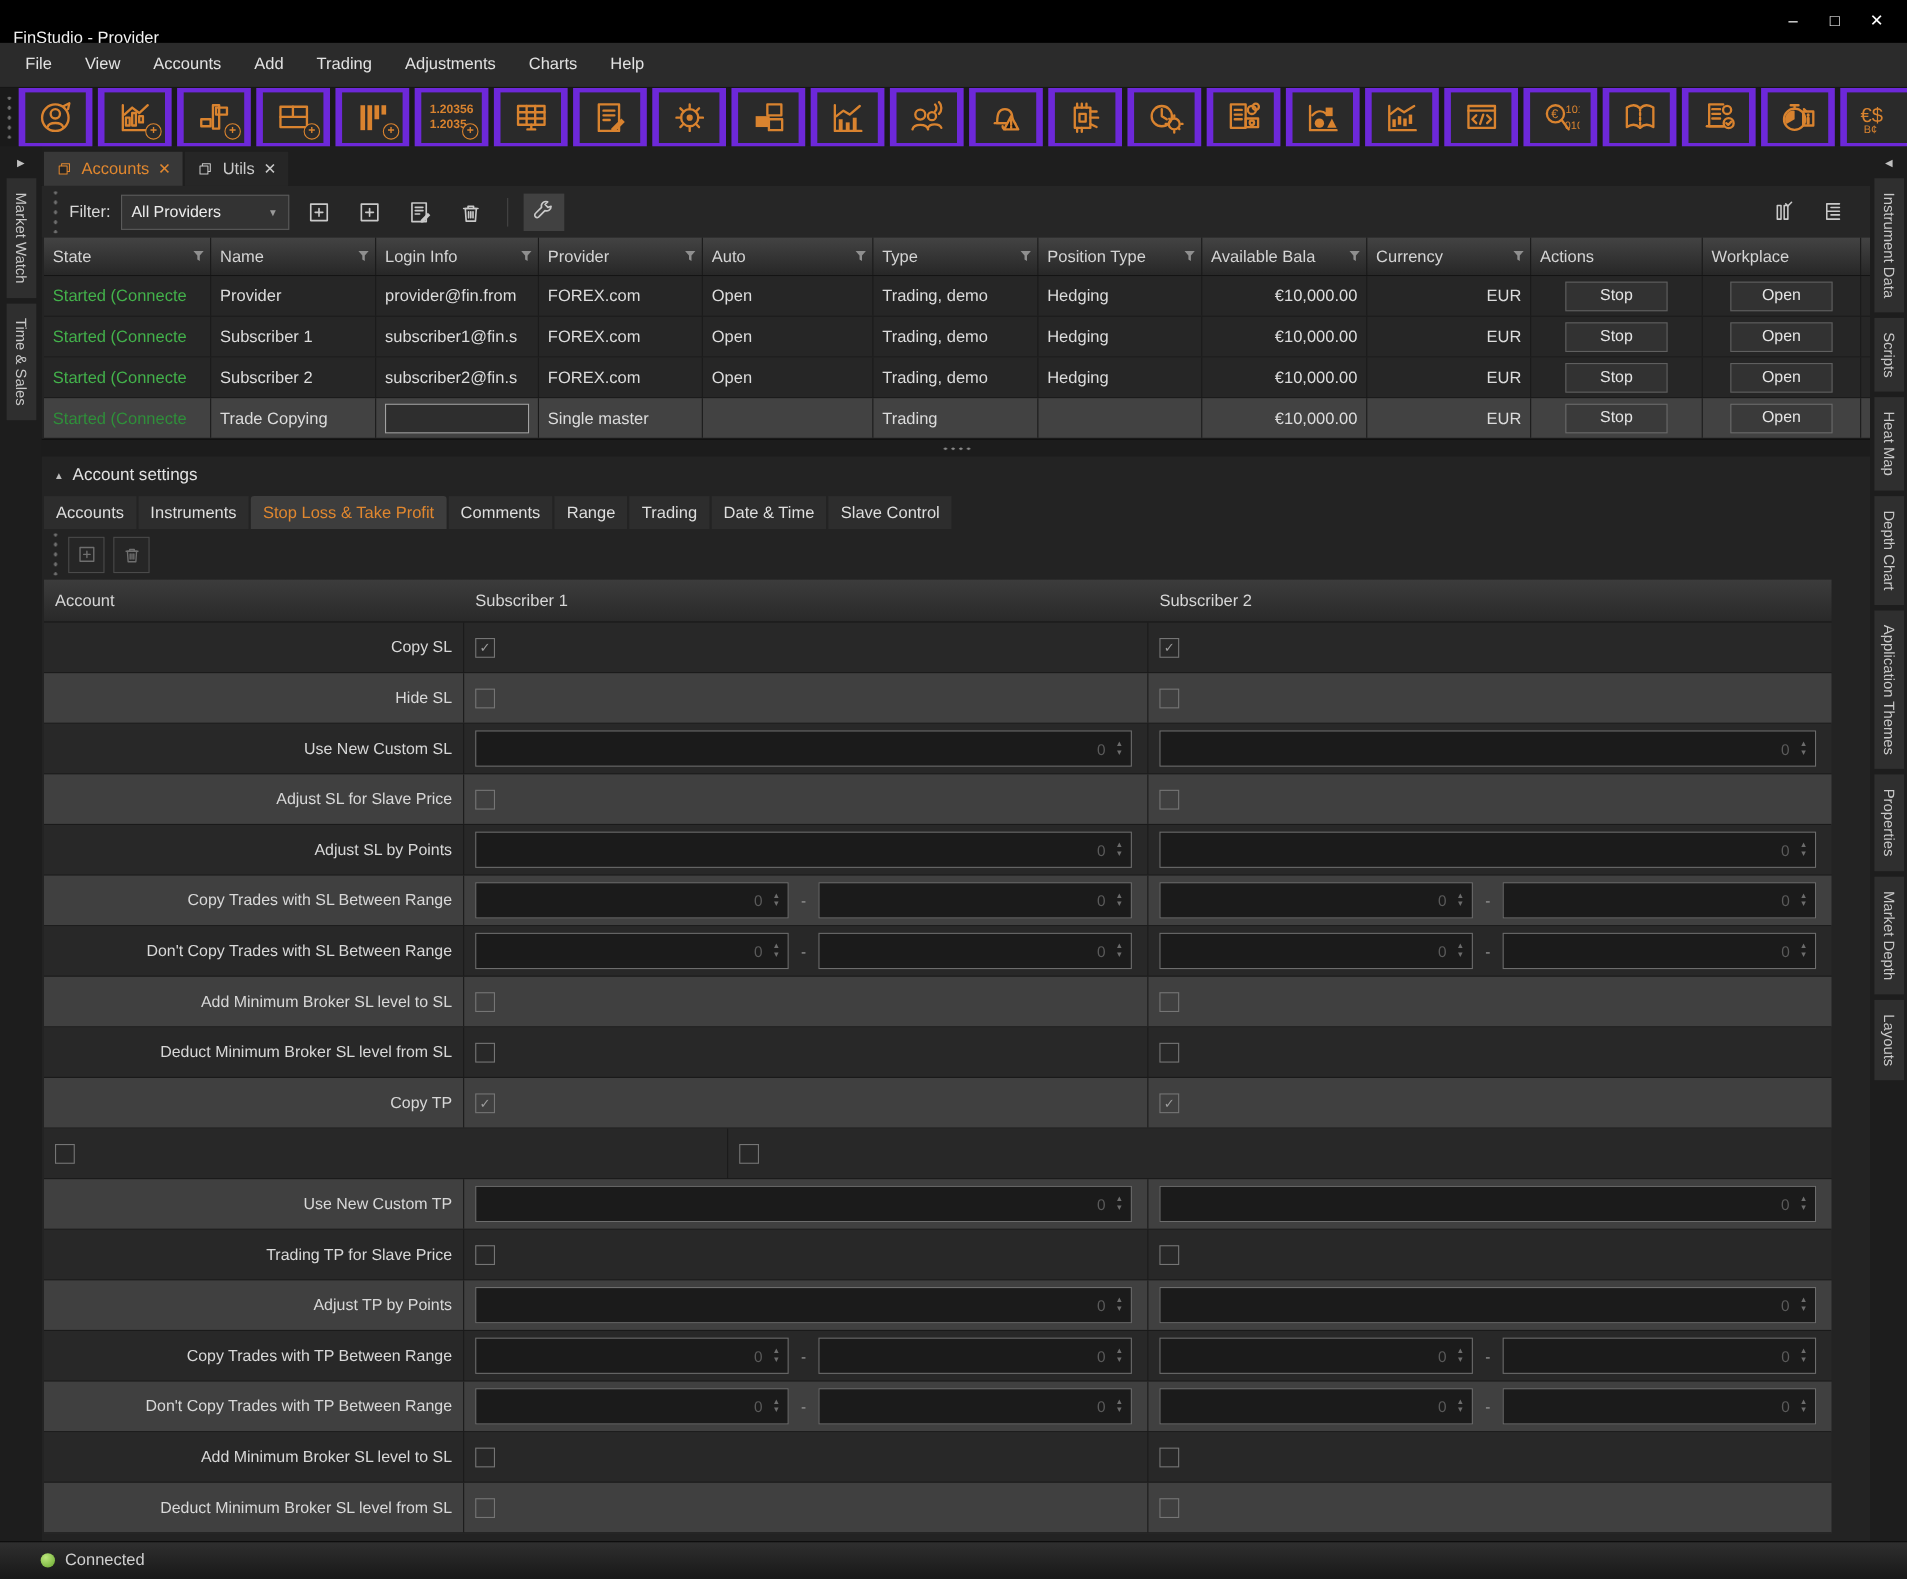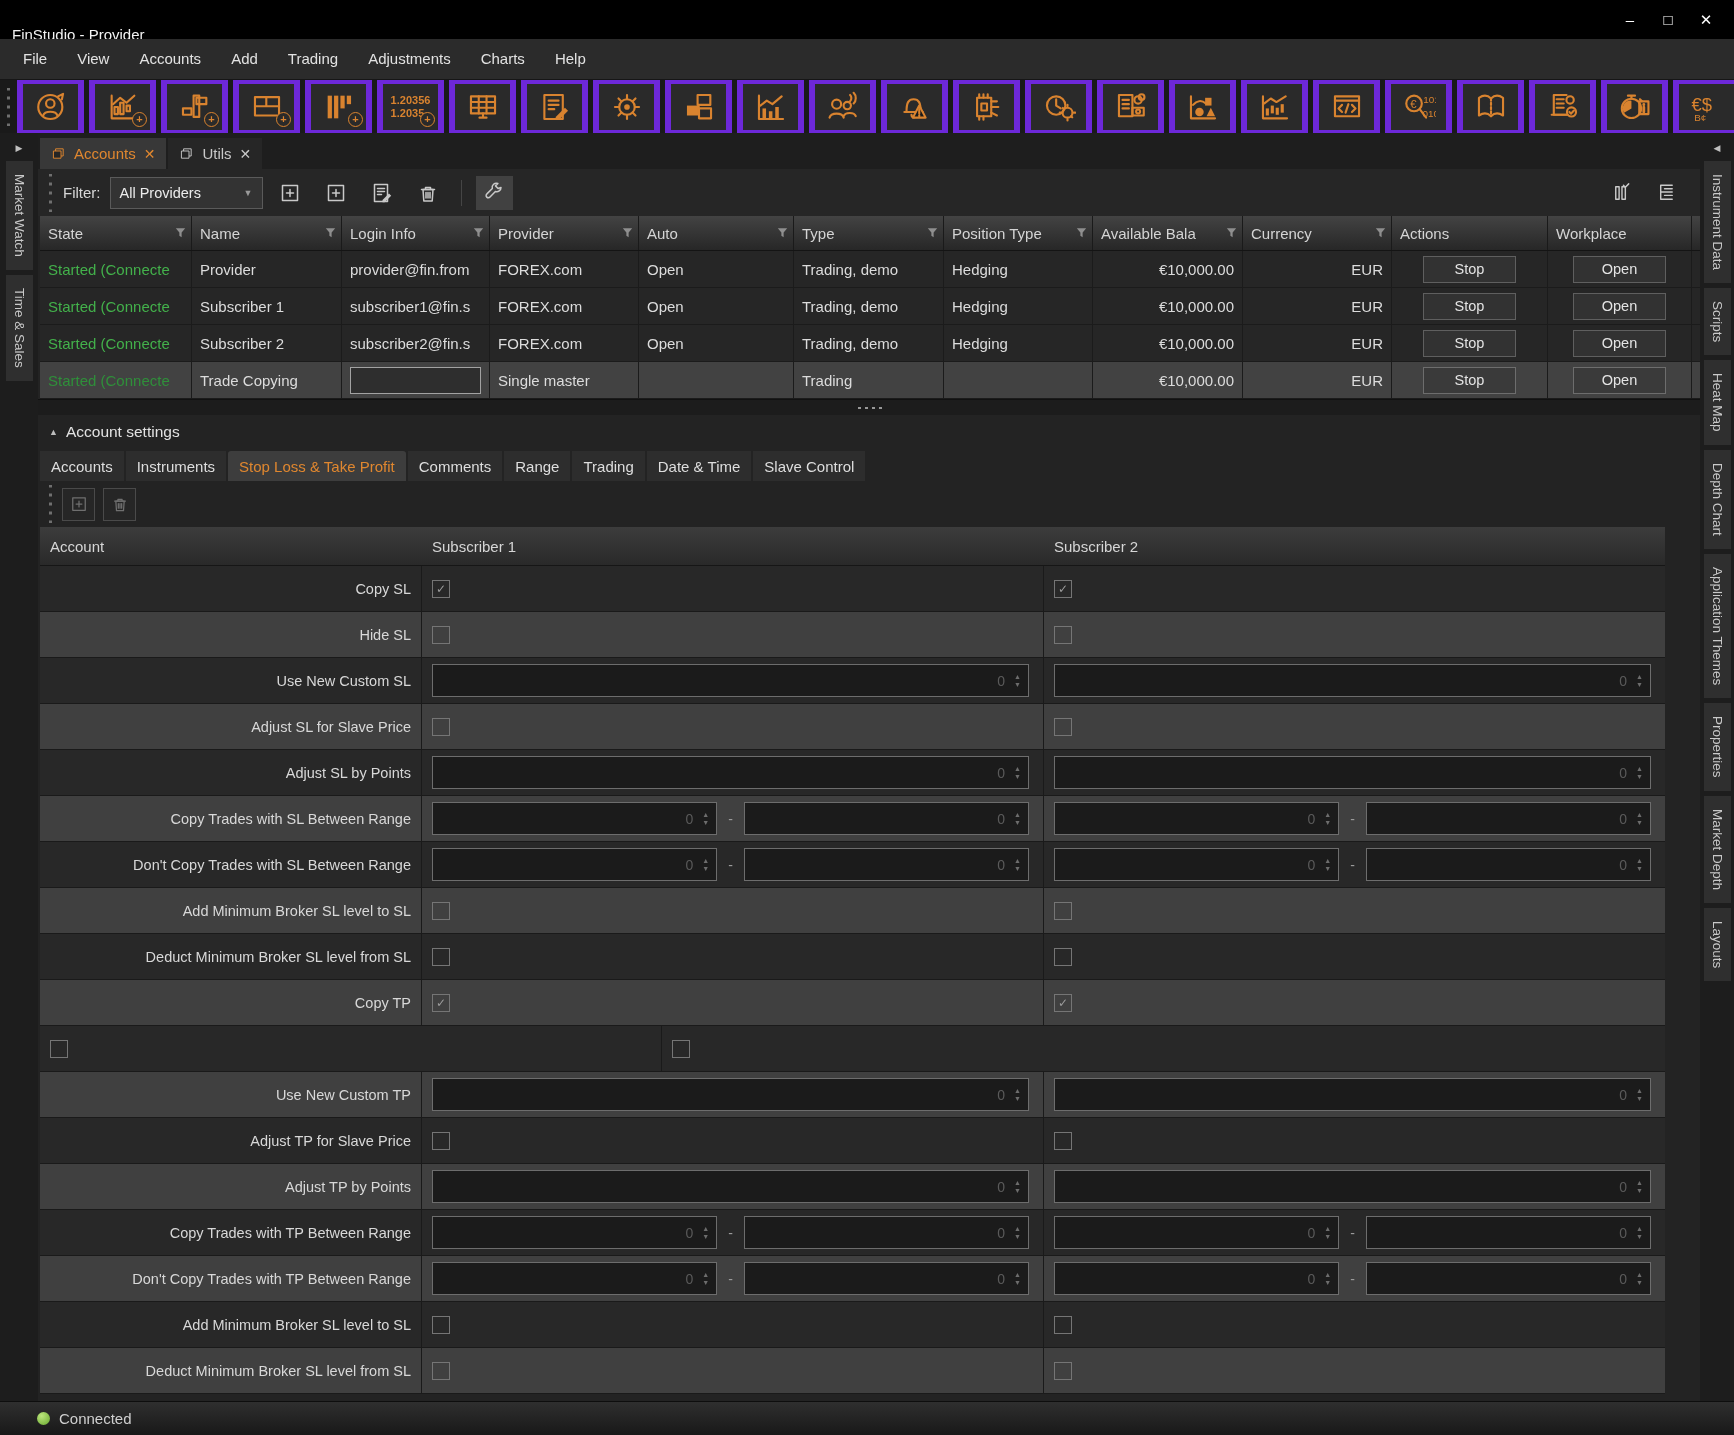--- a/index.html
+++ b/index.html
@@ -994,21 +994,21 @@
                   <div class="arrows">
                     <span>▲</span>
                     <span>▼</span>
                   </div>
                 </div>
               </div>
             </div>
           </div>
           <div class="sg-row odd">
             <div class="sg-c" style="width: 382px;">
-              <span class="sg-label">Adjust TP for Slave Price</span>
+              <span class="sg-label">Trading TP for Slave Price</span>
             </div>
             <div class="sg-c" style="width: 622px;">
               <div class="cellfill">
                 <span class="cb"></span>
               </div>
             </div>
             <div class="sg-c" style="width: 621px;">
               <div class="cellfill">
                 <span class="cb"></span>
               </div>

